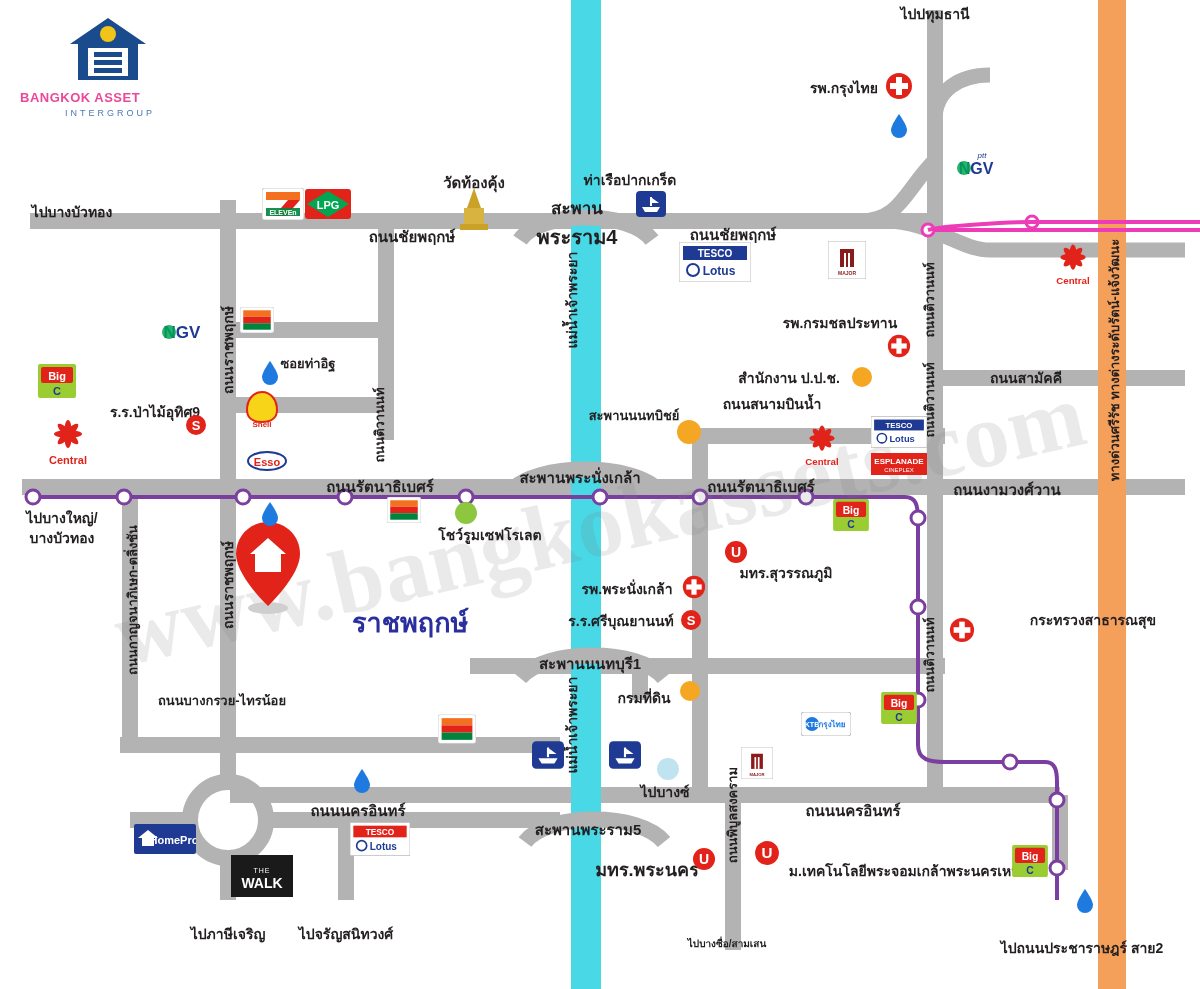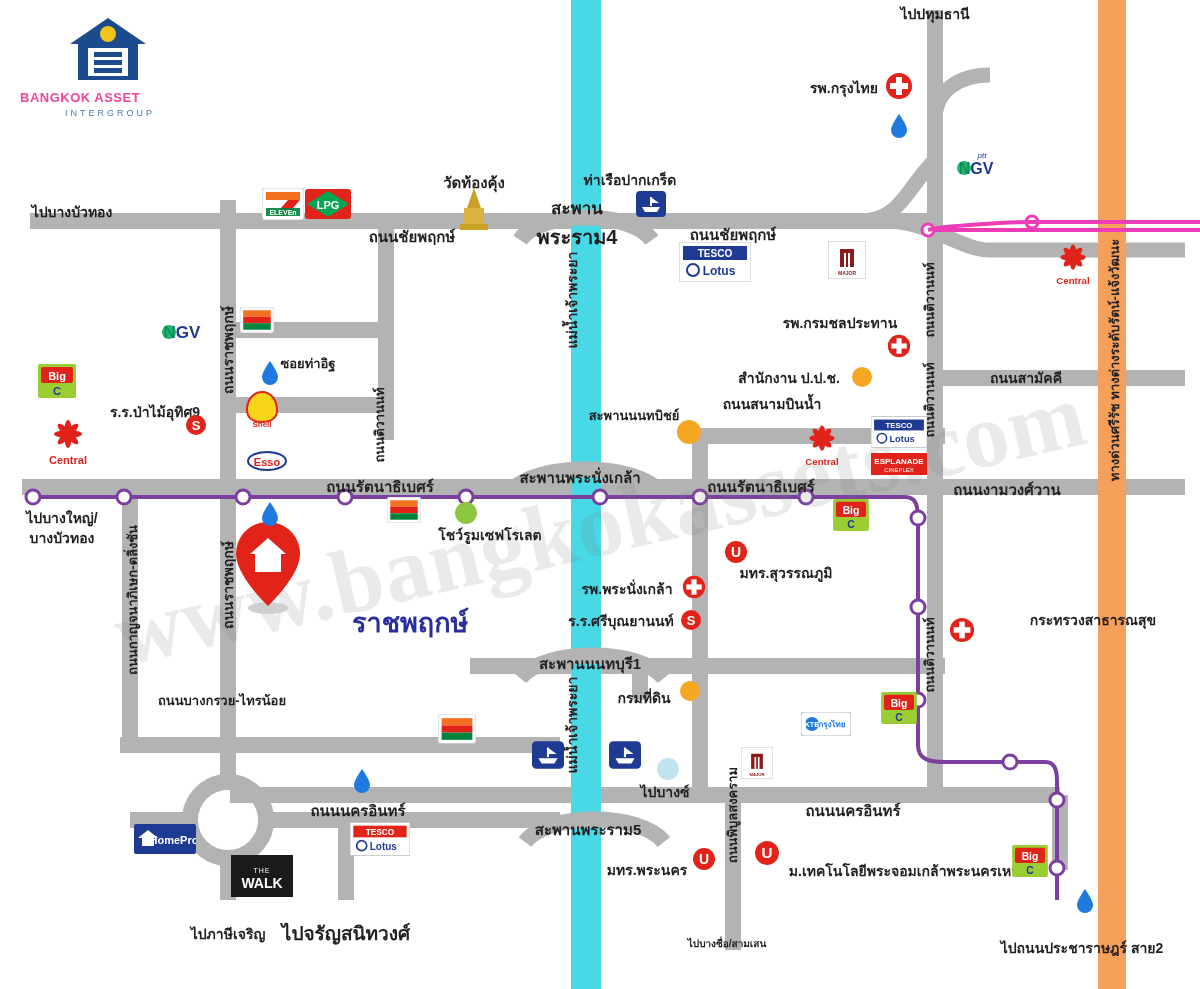--- a/index.html
+++ b/index.html
@@ -167,28 +167,28 @@
       <div class="lbl" style="left: 840px; top: 323px; font-size: 14px;">รพ.กรมชลประทาน</div>
       <div class="lbl" style="left: 789px; top: 378px; font-size: 14px;">สำนักงาน ป.ป.ช.</div>
       <div class="lbl" style="left: 155px; top: 412px; font-size: 14px;">ร.ร.ป่าไม้อุทิศ9</div>
       <div class="lbl" style="left: 490px; top: 535px; font-size: 14px;">โชว์รูมเซฟโรเลต</div>
       <div class="lbl" style="left: 786px; top: 573px; font-size: 14px;">มทร.สุวรรณภูมิ</div>
       <div class="lbl" style="left: 627px; top: 589px; font-size: 14px;">รพ.พระนั่งเกล้า</div>
       <div class="lbl" style="left: 621px; top: 621px; font-size: 14px;">ร.ร.ศรีบุณยานนท์</div>
       <div class="lbl" style="left: 1053px; top: 620px; font-size: 14px; margin-left: 40px;">กระทรวงสาธารณสุข</div>
       <div class="lbl" style="left: 644px; top: 698px; font-size: 14px;">กรมที่ดิน</div>
       <div class="lbl" style="left: 665px; top: 792px; font-size: 14px;">ไปบางซ์</div>
-      <div class="lbl" style="left: 647px; top: 870px; font-size: 14px;">มทร.พระนคร</div>
+      <div class="lbl" style="left: 647px; top: 870px; font-size: 18px;">มทร.พระนคร</div>
       <div class="lbl" style="left: 909px; top: 871px; font-size: 14px;">ม.เทคโนโลยีพระจอมเกล้าพระนครเหนือ</div>
       <div class="lbl" style="left: 72px; top: 212px; font-size: 14px;">ไปบางบัวทอง</div>
       <div class="lbl" style="left: 935px; top: 14px; font-size: 14px;">ไปปทุมธานี</div>
       <div class="lbl" style="left: 62px; top: 518px; font-size: 14px;">ไปบางใหญ่/</div>
       <div class="lbl" style="left: 62px; top: 538px; font-size: 14px;">บางบัวทอง</div>
       <div class="lbl" style="left: 228px; top: 934px; font-size: 14px;">ไปภาษีเจริญ</div>
-      <div class="lbl" style="left: 346px; top: 934px; font-size: 19px;">ไปจรัญสนิทวงศ์</div>
+      <div class="lbl" style="left: 346px; top: 934px; font-size: 14px;">ไปจรัญสนิทวงศ์</div>
       <div class="lbl" style="left: 727px; top: 944px; font-size: 10px;">ไปบางซื่อ/สามเสน</div>
       <div class="lbl" style="left: 1082px; top: 948px; font-size: 14px;">ไปถนนประชาราษฎร์ สาย2</div>
       <div class="lbl" style="left: 577px; top: 209px; font-size: 17px;">สะพาน</div>
       <div class="lbl" style="left: 577px; top: 237px; font-size: 20px;">พระราม4</div>
       <div class="lbl" style="left: 580px; top: 478px; font-size: 15px;">สะพานพระนั่งเกล้า</div>
       <div class="lbl" style="left: 590px; top: 664px; font-size: 15px;">สะพานนนทบุรี1</div>
       <div class="lbl" style="left: 588px; top: 830px; font-size: 15px;">สะพานพระราม5</div>
       <div class="lbl" style="left: 228px; top: 350px; font-size: 14px; transform: translate(-50%, -50%) rotate(-90deg);">ถนนราชพฤกษ์</div>
       <div class="lbl" style="left: 228px; top: 585px; font-size: 14px; transform: translate(-50%, -50%) rotate(-90deg);">ถนนราชพฤกษ์</div>
       <div class="lbl" style="left: 572px; top: 300px; font-size: 14px; transform: translate(-50%, -50%) rotate(-90deg);">แม่น้ำเจ้าพระยา</div>

